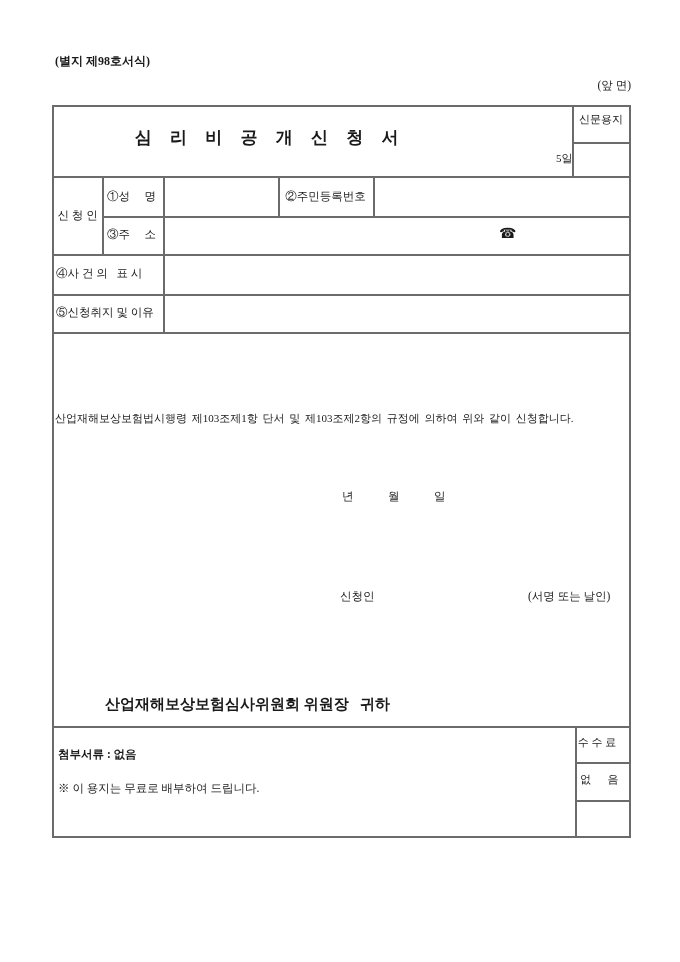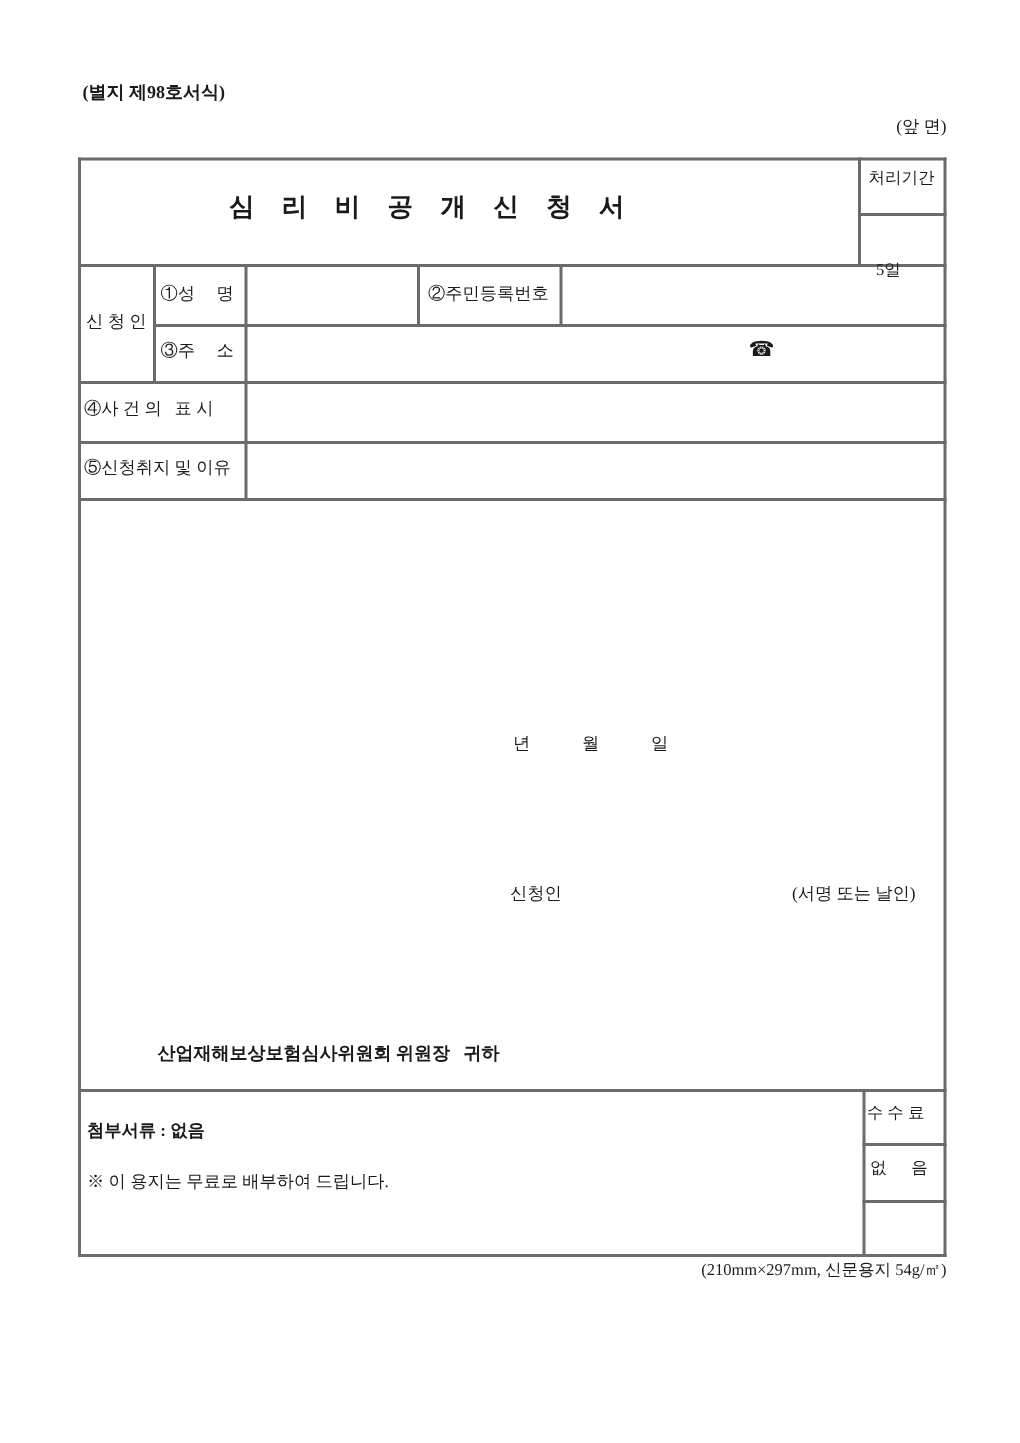--- a/index.html
+++ b/index.html
@@ -43,51 +43,51 @@
 
   <div class="vline" style="left:52px;  top:105px; height:733px;"></div>
   <div class="vline" style="left:629px; top:105px; height:733px;"></div>
   <div class="vline" style="left:572px; top:105px; height:71px;"></div>
   <div class="vline" style="left:102px; top:176px; height:78px;"></div>
   <div class="vline" style="left:163px; top:176px; height:156px;"></div>
   <div class="vline" style="left:278px; top:176px; height:40px;"></div>
   <div class="vline" style="left:373px; top:176px; height:40px;"></div>
   <div class="vline" style="left:575px; top:726px; height:110px;"></div>
 
-  <div class="txt bold center title" style="left:70px; top:128px; width:436px;">심 리 비 공 개 신 청 서</div>
-  <div class="txt center" style="left:573px; top:113px; width:56px; font-size:11px;">처리기간</div>
-  <div class="txt" style="left:584px; top:152px; font-size:11px;margin-top:22px;">5일</div>
+  <div class="txt bold center title" style="left:52px; top:128px; width:436px;">심 리 비 공 개 신 청 서</div>
+  <div class="txt center" style="left:573px; top:113px; width:56px; font-size:11px;">신문용지</div>
+  <div class="txt" style="left:556px; top:152px; font-size:11px;">5일</div>
 
   <div class="txt center" style="left:52px; top:209px; width:51px;">신 청 인</div>
 
   <div class="txt" style="left:107px; top:190px;">①성     명</div>
   <div class="cell" style="left:165px; top:178px; width:111px; height:36px;"></div>
 
   <div class="txt center" style="left:278px; top:190px; width:95px;font-family:Liberation Mono, monospace;">②주민등록번호</div>
   <div class="cell" style="left:375px; top:178px; width:252px; height:36px;"></div>
 
   <div class="txt" style="left:107px; top:228px;">③주     소</div>
   <div class="cell" style="left:165px; top:218px; width:330px; height:34px;"></div>
   <span class="txt" style="left:499px; top:226px; font-size:14px;">☎</span>
 
   <div class="txt" style="left:56px; top:267px;">④사 건 의   표 시</div>
   <div class="cell" style="left:165px; top:256px; width:462px; height:36px;"></div>
 
   <div class="txt" style="left:56px; top:306px;">⑤신청취지 및 이유</div>
   <div class="cell" style="left:165px; top:296px; width:462px; height:34px;"></div>
 
+  <div class="txt" style="left:55px; top:412px; width:560px; font-size:11px; word-spacing:2px; white-space:normal;">산업재해보상보험법시행령 제103조제1항 단서 및 제103조제2항의 규정에 의하여 위와 같이 신청합니다.</div>
 
   <div class="txt" style="left:342px; top:490px;">년            월            일</div>
 
   <div class="txt" style="left:340px; top:590px;">신청인</div>
   <div class="txt" style="left:528px; top:590px;">(서명 또는 날인)</div>
 
-  <div class="txt bold" style="left:105px; top:695px; font-size:12px;text-align:center;">산업재해보상보험심사위원회 위원장   귀하</div>
+  <div class="txt bold" style="left:105px; top:695px; font-size:15px;text-align:center;">산업재해보상보험심사위원회 위원장   귀하</div>
 
   <div class="txt" style="left:58px; top:748px;font-weight:bold;">첨부서류 : 없음</div>
   <div class="txt" style="left:58px; top:782px;">※ 이 용지는 무료로 배부하여 드립니다.</div>
 
   <div class="txt center" style="left:575px; top:736px; width:44px; font-size:11px;">수 수 료</div>
   <div class="txt" style="left:580px; top:773px; font-size:11px;">없      음</div>
 
-  <div class="txt right" style="left:380px; top:841px; width:251px; font-size:11px;">(210mm×297mm, 신문용지 54g/㎡)</div>
 
 </div>
 
 </body></html>

